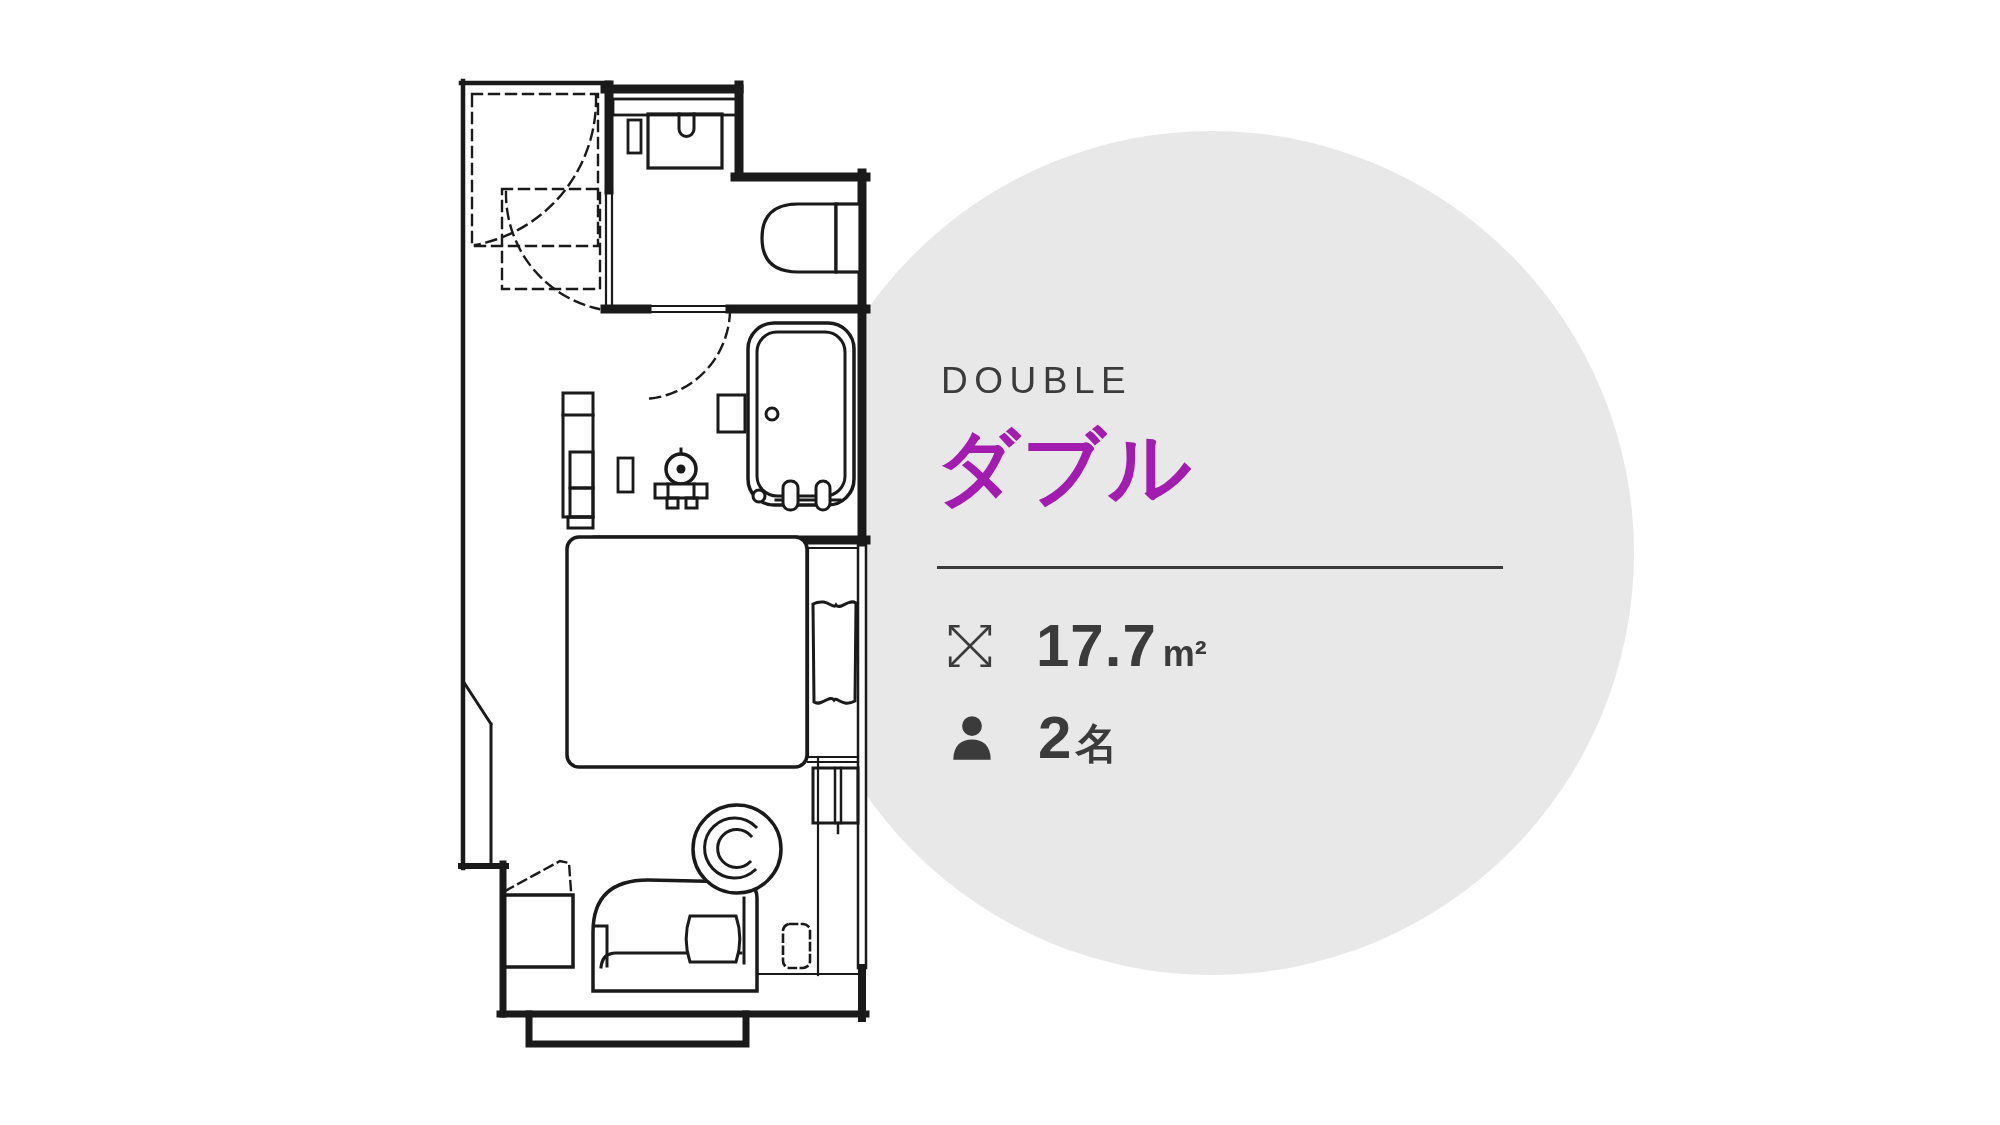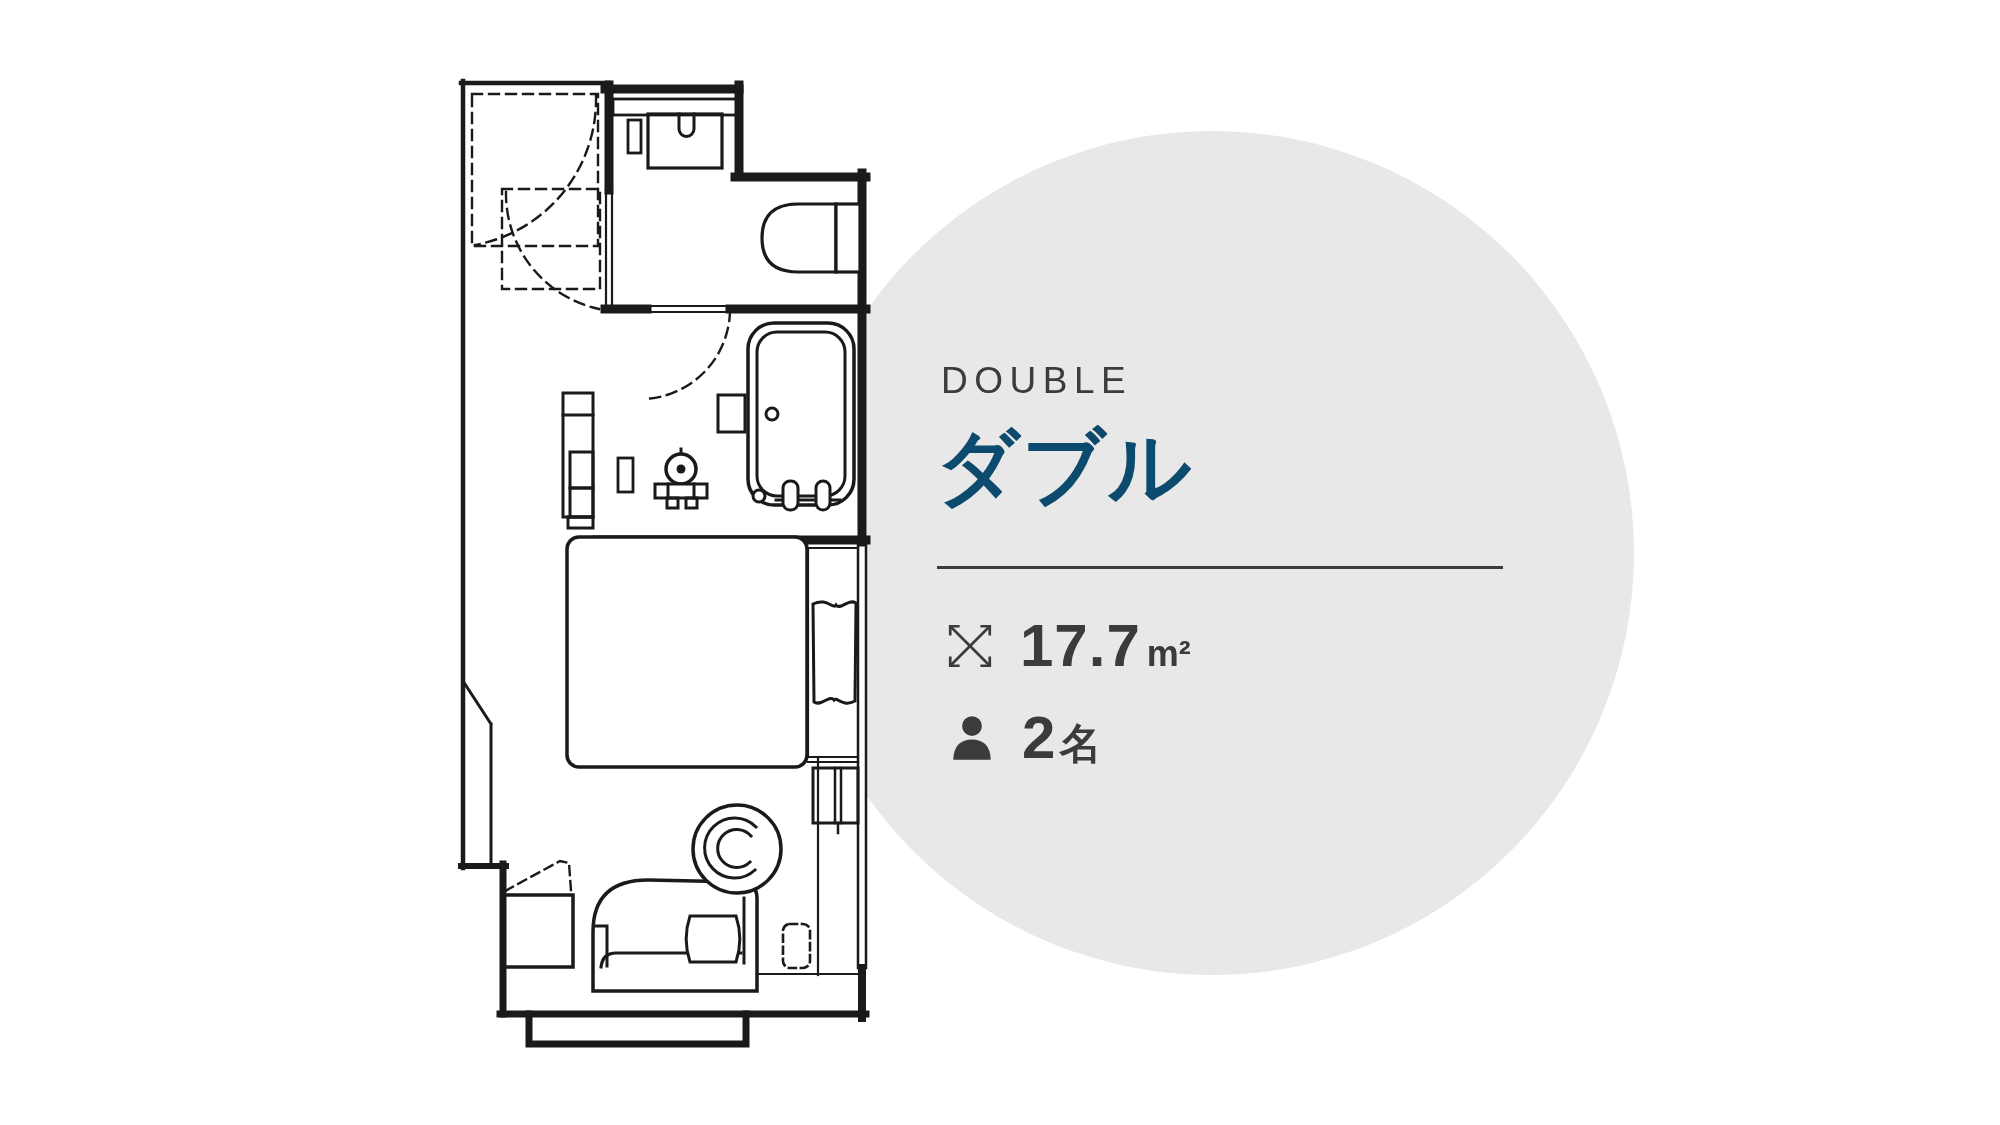--- a/index.html
+++ b/index.html
@@ -5,27 +5,27 @@
   html,body{margin:0;padding:0;background:#ffffff;}
   #stage{position:relative;width:1852px;height:1125px;background:#ffffff;overflow:hidden;
          font-family:"Liberation Sans", sans-serif;color:#3b3b3b;}
   .circle-bg{position:absolute;left:790px;top:131px;width:844px;height:844px;border-radius:50%;
              background:#e8e8e8;}
   .plan{position:absolute;left:440px;top:40px;width:460px;height:1040px;}
   .panel{position:absolute;left:0;top:0;width:2000px;height:1125px;pointer-events:none;}
   .name-en{position:absolute;left:941px;top:362px;font-size:37px;letter-spacing:6.5px;
            font-weight:500;color:#3b3b3b;white-space:nowrap;line-height:1;}
   .name-ja{position:absolute;left:936px;top:426px;font-size:82px;font-weight:700;
-           letter-spacing:2px;color:#0c4a6e;white-space:nowrap;line-height:1;}
+           letter-spacing:2px;color:#a21caf;white-space:nowrap;line-height:1;}
   .divider{position:absolute;left:937px;top:566px;width:566px;height:3px;background:#3a3a3a;}
   .spec-row{position:absolute;display:flex;align-items:center;}
   .row-area{left:944px;top:616px;}
   .row-cap{left:946px;top:708px;}
   .spec-icon{width:52px;height:56px;flex:0 0 auto;}
-  .spec-text{display:flex;align-items:baseline;margin-left:24px;white-space:nowrap;line-height:1;}
+  .spec-text{display:flex;align-items:baseline;margin-left:40px;white-space:nowrap;line-height:1;}
   .area-value{font-size:60px;font-weight:700;letter-spacing:1px;}
   .area-unit{font-size:36px;font-weight:700;margin-left:6px;}
   .cap-value{font-size:60px;font-weight:700;}
   .cap-unit{font-size:42px;font-weight:700;margin-left:4px;}
 </style>
 </head>
 <body>
 
 <div id="stage">
 

